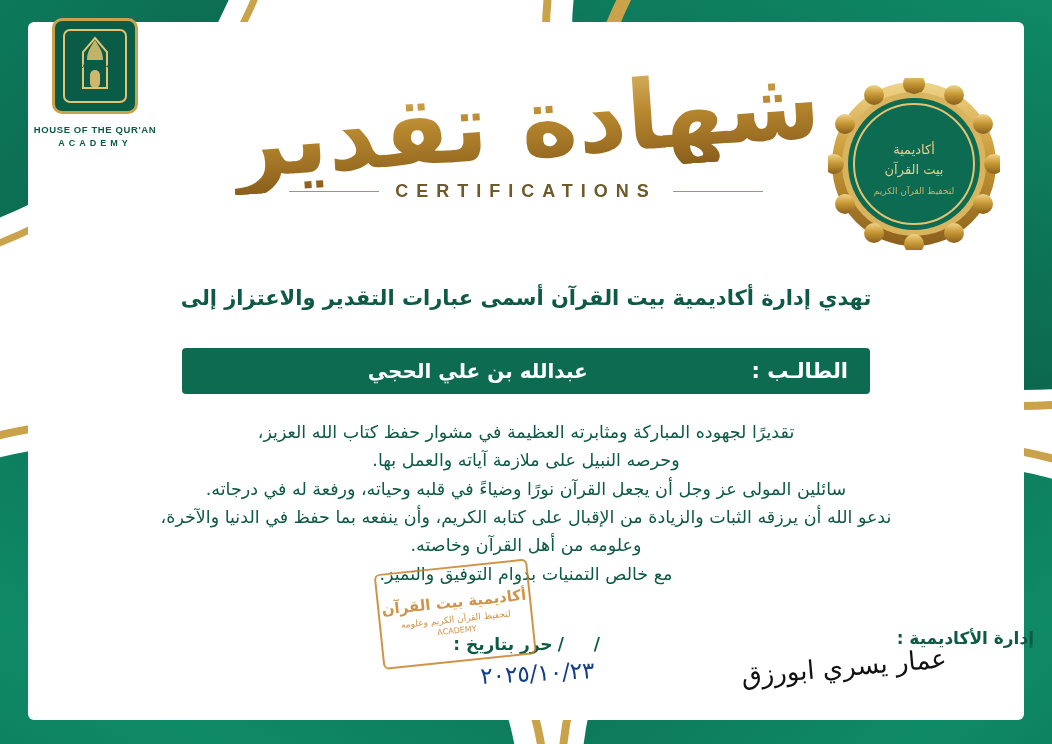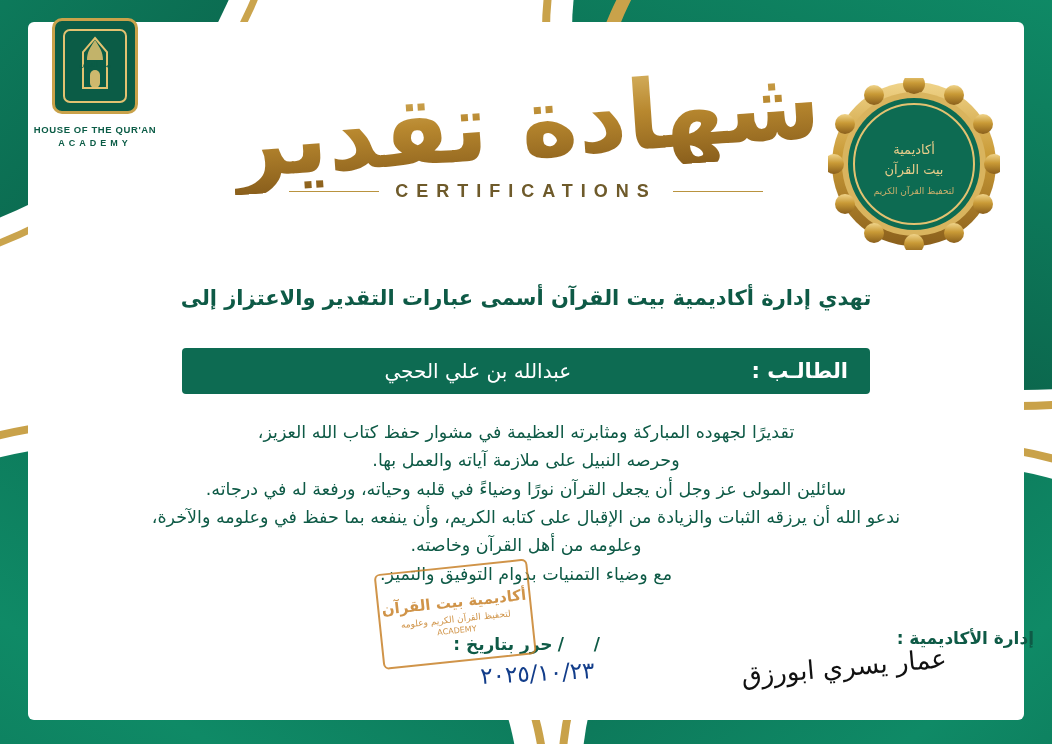--- a/index.html
+++ b/index.html
@@ -144,21 +144,21 @@
   .name-band{
     position:absolute;left:182px;right:182px;top:348px;height:46px;z-index:6;
     background:#0d6b52;border-radius:4px;
     display:flex;align-items:center;justify-content:space-between;
     padding:0 22px;box-sizing:border-box;
   }
   .name-band .label{
     color:#ffffff;font-size:21px;font-weight:bold;font-family:"DejaVu Sans",sans-serif;text-align:center;
   }
   .name-band .value{
-    color:#ffffff;font-size:20px;font-weight:normal;font-family:"DejaVu Sans",sans-serif;
+    color:#ffffff;font-size:20px;font-weight:bold;font-family:"DejaVu Sans",sans-serif;
     letter-spacing:2px;flex:1;text-align:center;
   }
 
   .paragraph{
     position:absolute;left:110px;right:110px;top:418px;z-index:6;
     text-align:center;color:#0e5a46;
     font-family:"DejaVu Sans", sans-serif;
     font-size:17.5px;font-weight:normal;line-height:1.62;
   }
   .paragraph div{white-space:nowrap;}
@@ -292,23 +292,23 @@
 
   <div class="name-band">
     <span class="label">الطالـب :</span>
     <span class="value">عبدالله   بن   علي   الحجي</span>
   </div>
 
   <div class="paragraph">
     <div>تقديرًا لجهوده المباركة ومثابرته العظيمة في مشوار حفظ كتاب الله العزيز،</div>
     <div>وحرصه النبيل على ملازمة آياته والعمل بها.</div>
     <div>سائلين المولى عز وجل أن يجعل القرآن نورًا وضياءً في قلبه وحياته، ورفعة له في درجاته.</div>
-    <div>ندعو الله أن يرزقه الثبات والزيادة من الإقبال على كتابه الكريم، وأن ينفعه بما حفظ في وعلومه والآخرة،</div>
+    <div>ندعو الله أن يرزقه الثبات والزيادة من الإقبال على كتابه الكريم، وأن ينفعه بما حفظ في الدنيا والآخرة،</div>
     <div>وعلومه من أهل القرآن وخاصته.</div>
-    <div>مع وضياء التمنيات بدوام التوفيق والتميز.</div>
+    <div>مع خالص التمنيات بدوام التوفيق والتميز.</div>
   </div>
 
   <div class="foot-left">
     <div>
       <span class="foot-date-slashes">/     /</span>
       <span class="foot-date-label">حرر بتاريخ :</span>
     </div>
     <div class="foot-date-hand">٢٠٢٥/١٠/٢٣</div>
   </div>
 

